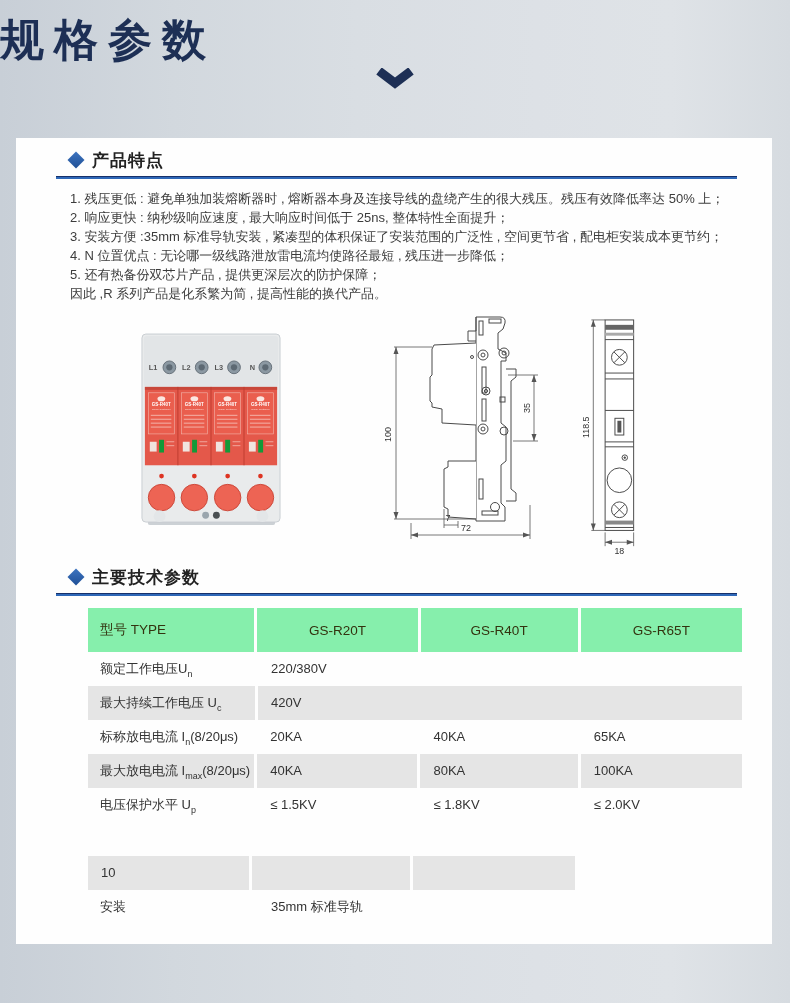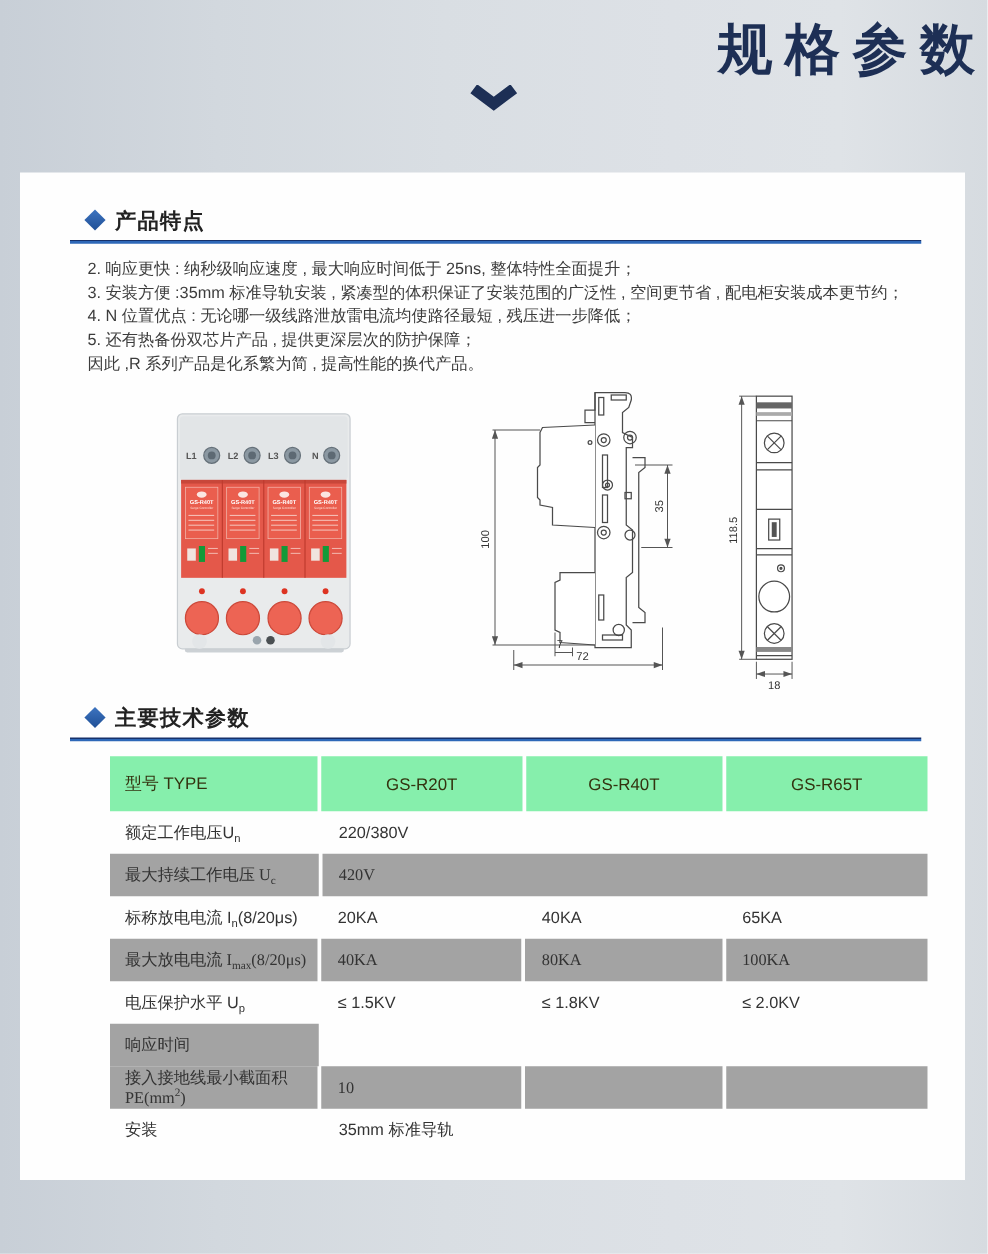--- a/index.html
+++ b/index.html
@@ -2,29 +2,29 @@
 <html><head>
 <meta charset="utf-8">
 <style>
   * { margin:0; padding:0; box-sizing:border-box; }
   html,body { width:790px; height:1003px; overflow:hidden; }
   body {
     font-family:"Liberation Sans","DejaVu Sans",sans-serif;
     background:linear-gradient(90deg,#c8cfd7 0%,#d2d8de 22%,#d9dee3 45%,#dde1e6 68%,#dfe3e7 85%,#d6dbe0 100%);
     color:#333;
   }
-  .hero { padding-top:14px; text-align:right; }
+  .hero { padding-top:14px; text-align:left; }
   .title {
     font-size:44px; font-weight:bold; color:#1d2f55;
     letter-spacing:10px; line-height:52px;
   }
   .chevron { display:block; margin:2px auto 0 auto; }
   .card {
     width:756px; margin:49px 0 0 16px; background:#fefefe;
-    height:806px; padding-top:25px;
+    height:806px; padding-top:9px;
   }
   .section { margin-left:40px; margin-right:19px; }
   .sec-head { display:flex; align-items:center; padding-left:14px; height:26px; }
   .diamond {
     width:12px; height:12px; margin-right:10px;
     background:linear-gradient(135deg,#3d74c0,#1f4f96);
     transform:rotate(45deg); flex:0 0 auto;
   }
   .sec-title { font-size:17px; font-weight:bold; color:#222; letter-spacing:1px; }
   .sec-rule { height:3px; width:681px; margin-top:3px;
@@ -42,21 +42,21 @@
         justify-content:center; font-size:13.5px; }
   .th.c0 { justify-content:flex-start; padding-left:12px; }
   .tr { display:flex; align-items:stretch; min-height:34px; }
   .td { display:flex; align-items:center; line-height:16px; }
   .c0 { width:167px; margin-right:3px; padding-left:12px; white-space:nowrap; }
   .c1 { width:161px; margin-right:3px; padding-left:13px; }
   .c2 { width:158px; margin-right:3px; padding-left:13px; }
   .c3 { width:162px; padding-left:13px; }
   .th.c1,.th.c2,.th.c3 { padding-left:0; }
   .vspan { flex:1; padding-left:13px; }
-  .shaded { background:#a3a3a3;font-family:Liberation Serif, serif; }
+  .shaded { background:#e5e5e5; }
   .td sub { font-size:9px; line-height:0; }
   .td sup { font-size:9px; line-height:0; }
   text { font-family:"Liberation Sans","DejaVu Sans",sans-serif; }
 </style>
 </head>
 <body>
 
 <header class="hero">
   <h1 class="title">规格参数</h1>
   <svg class="chevron" width="40" height="21" viewBox="0 0 40 21">
@@ -66,20 +66,21 @@
 
 <div class="card">
 
   <div class="section">
     <div class="sec-head">
       <span class="diamond"></span>
       <span class="sec-title">产品特点</span>
     </div>
     <div class="sec-rule"></div>
     <div class="features">
+        <div class="feature-line">1. 残压更低 : 避免单独加装熔断器时 , 熔断器本身及连接导线的盘绕产生的很大残压。残压有效降低率达 50% 上；</div>
         <div class="feature-line">2. 响应更快 : 纳秒级响应速度 , 最大响应时间低于 25ns, 整体特性全面提升；</div>
         <div class="feature-line">3. 安装方便 :35mm 标准导轨安装 , 紧凑型的体积保证了安装范围的广泛性 , 空间更节省 , 配电柜安装成本更节约；</div>
         <div class="feature-line">4. N 位置优点 : 无论哪一级线路泄放雷电流均使路径最短 , 残压进一步降低；</div>
         <div class="feature-line">5. 还有热备份双芯片产品 , 提供更深层次的防护保障；</div>
         <div class="feature-line">因此 ,R 系列产品是化系繁为简 , 提高性能的换代产品。</div>
       </div>
   </div>
 
   <div class="media">
 
@@ -341,28 +342,22 @@
           </div>
           <div class="tr">
             <div class="c0 td">
               <div><span>电压保护水平 U</span><sub>p</sub></div>
             </div>
             <div class="c1 td">≤ 1.5KV</div>
             <div class="c2 td">≤ 1.8KV</div>
             <div class="c3 td">≤ 2.0KV</div>
           </div>
           <div class="tr">
-            <div class="c0 td shaded">
-              <div><span>响应时间</span></div>
-            </div>
-          </div>
-          <div class="tr">
-            <div class="c0 td shaded">
-              <div><span>接入接地线最小截面积</span><br><span>PE(mm</span><sup>2</sup><span>)</span></div>
-            </div>
+          </div>
+          <div class="tr">
             <div class="c1 td shaded">10</div>
             <div class="c2 td shaded"></div>
             <div class="c3 td shaded"></div>
           </div>
           <div class="tr">
             <div class="c0 td">
               <div><span>安装</span></div>
             </div>
             <div class="vspan td">35mm 标准导轨</div>
           </div>

